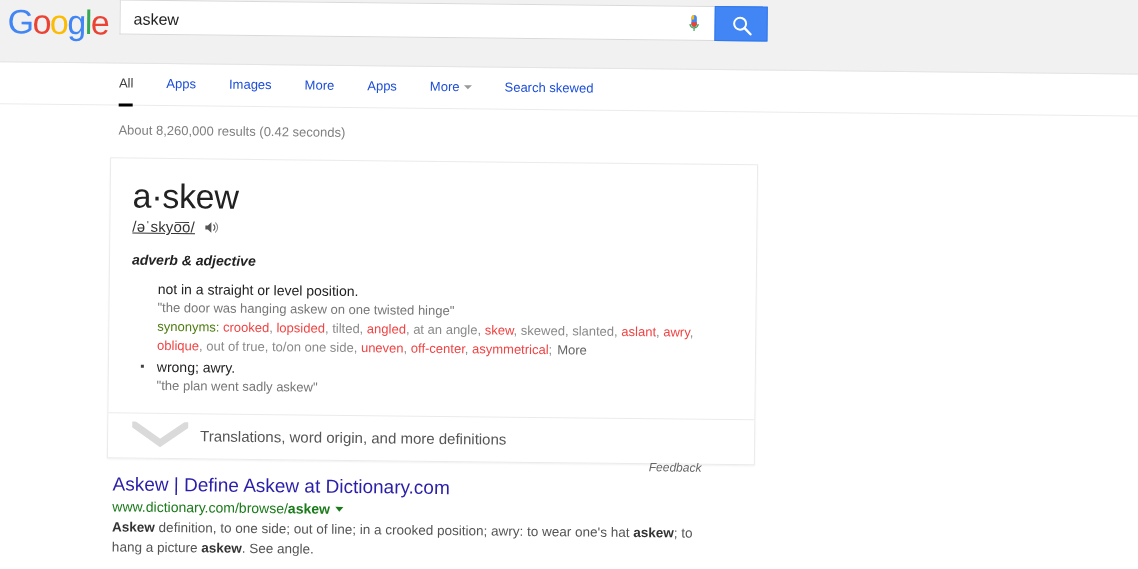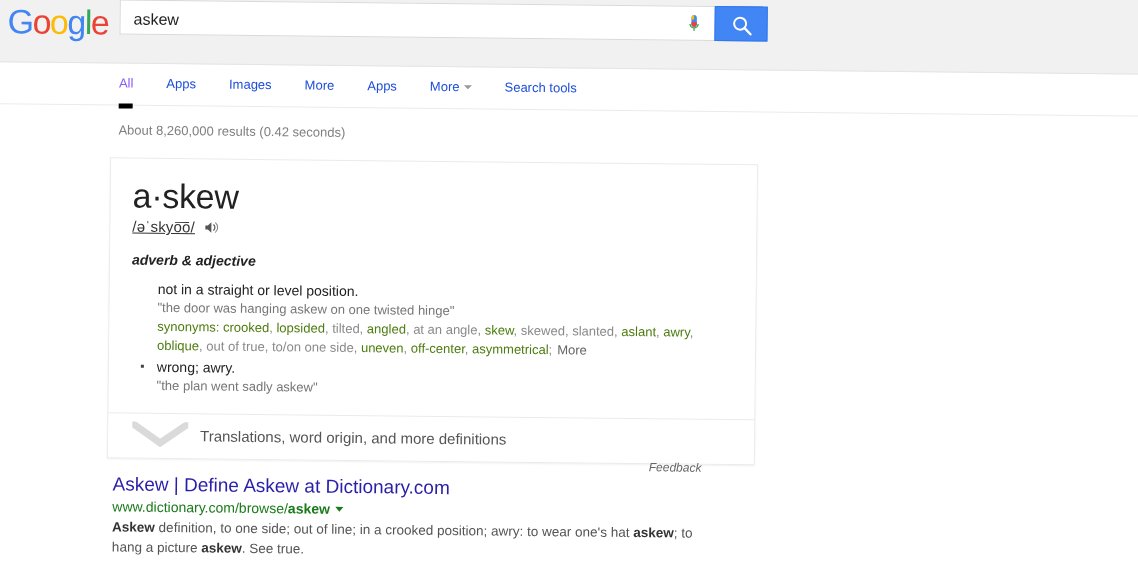--- a/index.html
+++ b/index.html
@@ -123,22 +123,22 @@
   .nav-item {
     display: inline-block;
     font-size: 13px;
     color: #1d4ed8;
     padding: 11px 0 13px 0;
     margin-right: 33px;
     cursor: pointer;
     text-decoration: none;
   }
   .nav-item.active {
-    color: #8b5cf6;
-    border-bottom: 5px solid #000000;
+    color: #404040;
+    border-bottom: 3px solid #000000;
   }
   .caret {
     display: inline-block;
     margin-left: 4px;
     border-left: 4px solid transparent;
     border-right: 4px solid transparent;
     border-top: 4px solid #999;
     vertical-align: 2px;
   }
 
@@ -226,21 +226,21 @@
     line-height: 1.45;
     color: #777;
     margin-top: 1px;
     padding-left: 0;
     text-indent: 0;
   }
   .syn-label {
     color: #4d7c0f;
   }
   a.syn {
-    color: #4d7c0f;
+    color: #ef4444;
     text-decoration: none;
     cursor: pointer;
     text-align: center;
   }
   span.syn-plain { color: #8a8a8a; }
   a.more-link {
     color: #666;
     text-decoration: none;
     margin-left: 5px;
     cursor: pointer;
@@ -341,21 +341,21 @@
       <div class="search-btn">
         <svg width="21" height="21" viewBox="0 0 21 21">
           <circle cx="8.5" cy="8.5" r="6" fill="none" stroke="#fff" stroke-width="2"></circle>
           <line x1="13" y1="13" x2="19" y2="19" stroke="#fff" stroke-width="2.4" stroke-linecap="round"></line>
         </svg>
       </div>
     </div>
   </div>
 
   <div class="navbar">
-    <div class="nav-inner" id="nav-slot"><a class="nav-item active"><span>All</span></a><a class="nav-item"><span>Apps</span></a><a class="nav-item"><span>Images</span></a><a class="nav-item"><span>More</span></a><a class="nav-item"><span>Apps</span></a><a class="nav-item"><span>More</span><span class="caret"></span></a><a class="nav-item"><span>Search tools</span></a></div>
+    <div class="nav-inner" id="nav-slot"><a class="nav-item active"><span>All</span></a><a class="nav-item"><span>Apps</span></a><a class="nav-item"><span>Images</span></a><a class="nav-item"><span>More</span></a><a class="nav-item"><span>Apps</span></a><a class="nav-item"><span>More</span><span class="caret"></span></a><a class="nav-item"><span>Search skewed</span></a></div>
   </div>
 
   <div class="stats">About 8,260,000 results (0.42 seconds)</div>
 
   <div class="dict-card">
     <div class="dict-body">
 
       <div class="headword">a·skew</div>
 
       <div class="phonetic-row">
@@ -395,16 +395,16 @@
     </div>
   </div>
 
   <a class="feedback">Feedback</a>
 
   <div class="result">
     <a class="result-title">Askew | Define Askew at Dictionary.com</a>
     <div class="result-url">
       <span>www.dictionary.com/browse/</span><b>askew</b><span class="url-caret"></span>
     </div>
-    <div class="result-snippet" id="snippet-slot"><b>Askew</b><span> definition, to one side; out of line; in a crooked position; awry: to wear one's hat </span><b>askew</b><span>; to hang a picture </span><b>askew</b><span>. See true.</span></div>
+    <div class="result-snippet" id="snippet-slot"><b>Askew</b><span> definition, to one side; out of line; in a crooked position; awry: to wear one's hat </span><b>askew</b><span>; to hang a picture </span><b>askew</b><span>. See angle.</span></div>
   </div>
 
 </div>
 
 </body></html>

